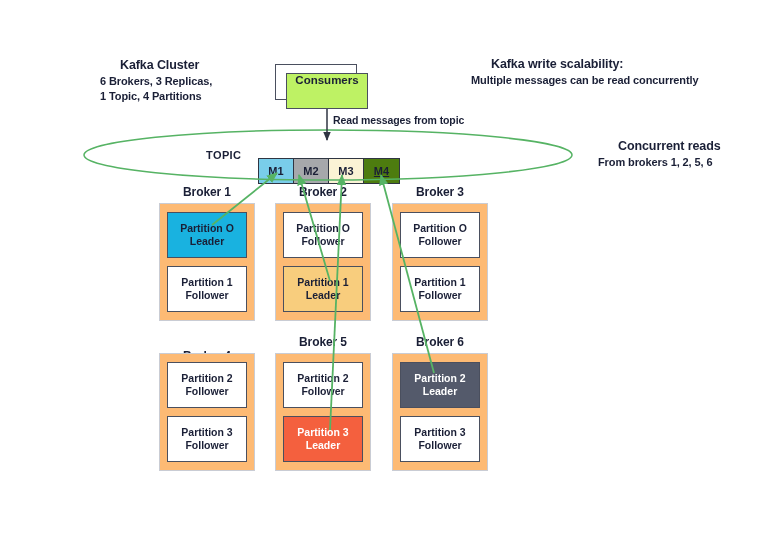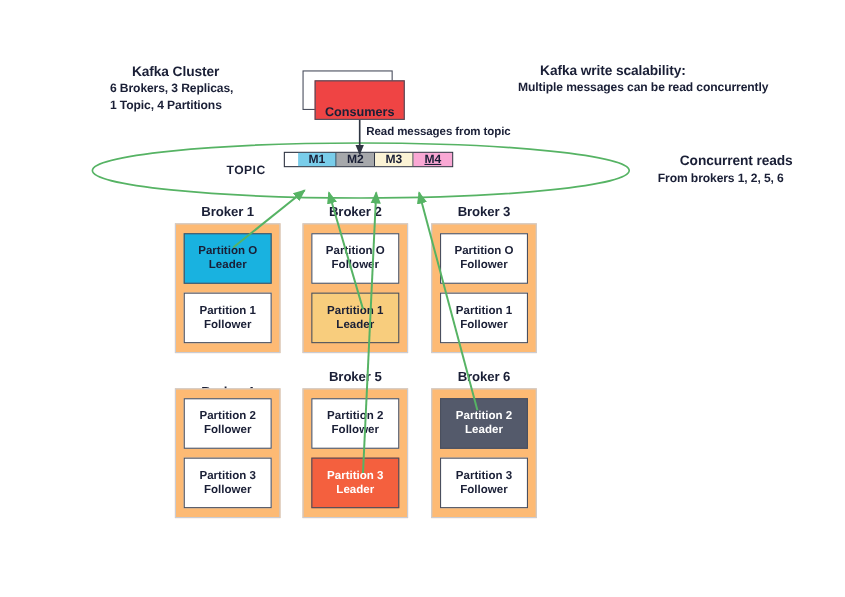--- a/index.html
+++ b/index.html
@@ -51,24 +51,24 @@
     width: 82px; height: 36px;
     border: 1.4px solid #4a4f5e;
     background: #ffffff;
     box-sizing: border-box;
   }
   #consumers-front {
     position: absolute;
     left: 286px; top: 73px;
     width: 82px; height: 36px;
     border: 1.4px solid #4a4f5e;
-    background: #ef4444;
-    box-sizing: border-box;
-    display: flex;
-    align-items: flex-end;
+    background: #bef264;
+    box-sizing: border-box;
+    display: flex;
+    align-items: flex-start;
     justify-content: center;
   }
   #consumers-front .lbl {
     font-size: 11.5px;
     font-weight: bold;
     color: #1a1f36;
   }
 
   
   #read-caption {
@@ -79,26 +79,25 @@
 
   
   #topic-label {
     left: 206px; top: 149px;
     font-size: 11px;
     font-weight: bold;
     letter-spacing: 0.4px;
   }
   #topic-strip {
     position: absolute;
-    left: 258px; top: 138px;
-    height: 14px;
+    left: 258px; top: 158px;
+    height: 26px;
     display: flex;
     border: 1.3px solid #2f3542;
     box-sizing: border-box;
-    padding-left: 12px;
   }
   .msg-cell {
     width: 35px;
     display: flex;
     align-items: center;
     justify-content: center;
     font-size: 11px;
     font-weight: bold;
     color: #1a1f36;
     box-sizing: border-box;
@@ -179,21 +178,21 @@
     <span class="lbl">Consumers</span>
   </div>
 
   <div class="txt" id="read-caption">Read messages from topic</div>
 
   <div class="txt" id="topic-label">TOPIC</div>
   <div id="topic-strip">
       <div class="msg-cell" style="background: rgb(121, 205, 234);">M1</div>
       <div class="msg-cell" style="background: rgb(166, 168, 171);">M2</div>
       <div class="msg-cell" style="background: rgb(251, 243, 213);">M3</div>
-      <div class="msg-cell" style="background: #f9a8d4; text-decoration: underline;">M4</div>
+      <div class="msg-cell" style="background: #4d7c0f; text-decoration: underline;">M4</div>
     </div>
 
   <div id="broker-layer">
       <div class="txt broker-title" style="left: 159px; top: 185px;">Broker 1</div>
       <div class="broker-box" style="left: 159px; top: 203px;">
         <div class="partition" style="background: rgb(25, 178, 224);">
           <span>Partition O</span>
           <span>Leader</span>
         </div>
         <div class="partition" style="background: rgb(255, 255, 255);">

